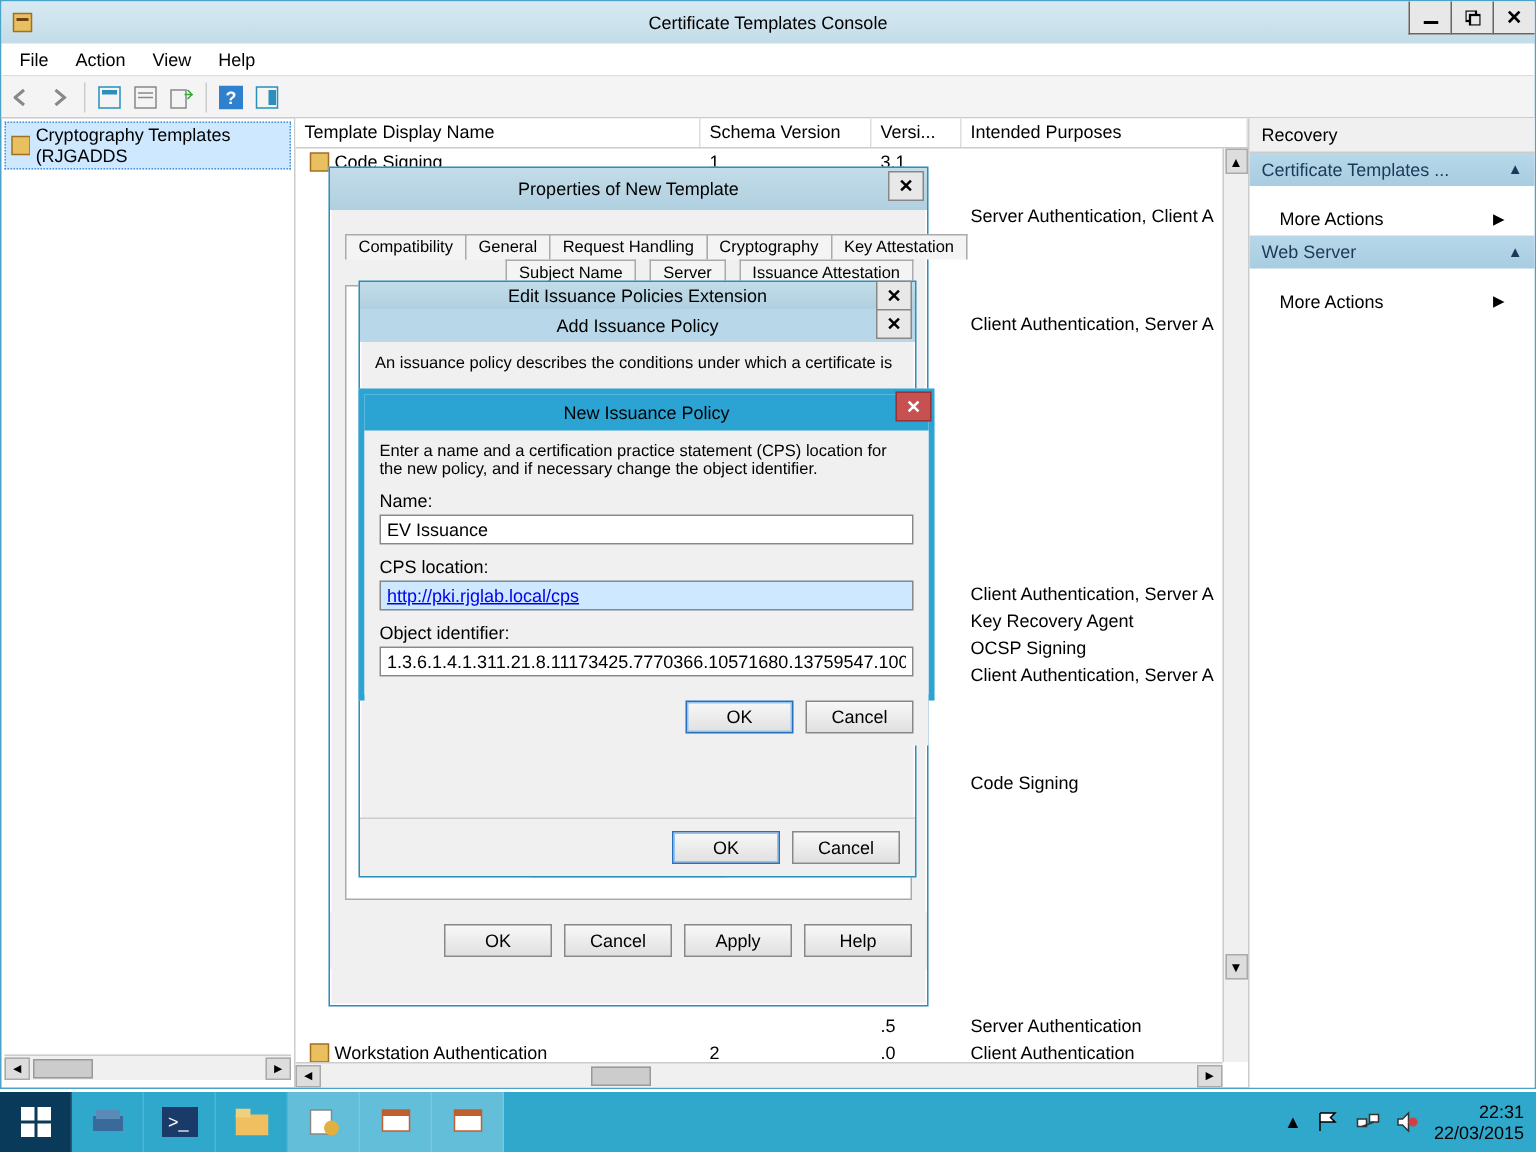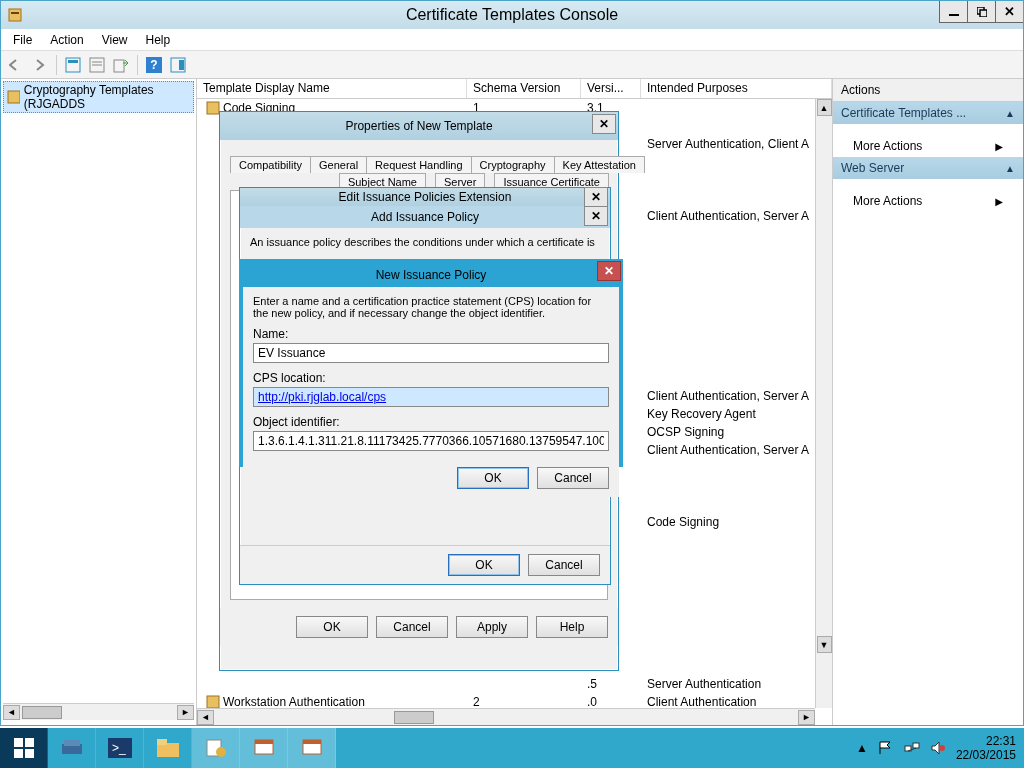--- a/index.html
+++ b/index.html
@@ -1,21 +1,21 @@
 <!DOCTYPE html>
 <html><head>
 <meta charset="utf-8">
 <style>
   * { box-sizing: border-box; font-family: "Segoe UI", Tahoma, sans-serif; font-size: 12px; }
   html,body { margin:0; padding:0; width:1024px; height:768px; overflow:hidden; background:#fff; }
   
   .app { width:1024px; height:726px; border:1px solid #4ba3c7; background:#fff; position:relative; }
   .titlebar { height:28px; background:linear-gradient(#d7eaf3,#c3dce8); display:flex; align-items:center; justify-content:center; position:relative; }
   .titlebar .ticon { position:absolute; left:6px; top:6px; width:16px; height:16px; }
-  .titlebar .title { font-size:16px; color:#000; }
+  .titlebar .title { font-size:12px; color:#000; }
   .winbtns { position:absolute; right:0; top:0; display:flex; }
   .winbtn { width:28px; height:22px; border:1px solid #666; border-top:none; border-right:none; background:#e8e8e8; display:flex; align-items:center; justify-content:center; font-size:13px; font-weight:bold; }
   .winbtn:first-child{border-left:1px solid #666;}
   .menubar { height:22px; background:#fff; display:flex; align-items:center; padding:0 4px; gap:2px; border-bottom:1px solid #ddd;}
   .menuitem { padding:2px 8px; }
   .toolbar { height:28px; background:#f4f4f4; display:flex; align-items:center; padding:0 4px; gap:2px; border-bottom:1px solid #ccc;}
   .tbtn { width:22px; height:22px; border:1px solid transparent; display:flex; align-items:center; justify-content:center; }
   .sep { width:1px; height:20px; background:#ccc; margin:0 3px; }
   .body { display:flex; height:calc(100% - 28px - 22px - 28px); }
   .tree { width:196px; border-right:1px solid #ccc; padding:2px; overflow:hidden;}
@@ -454,21 +454,21 @@
       <div class="hscroll" style="position:absolute;bottom:0;left:0;right:17px;">
         <div class="sbtn">◄</div>
         <div style="flex:1;display:flex;">
             <div class="thumb" style="width:40px;margin-left:180px;"></div>
           </div>
         <div class="sbtn">►</div>
       </div>
     </div>
 
     <div class="actions">
-      <div class="act-hdr">Actions</div>
+      <div class="act-hdr">Recovery</div>
       <div class="act-sec">
         <span>Certificate Templates ...</span>
           <span class="tri">▲</span>
       </div>
       <div class="act-item">
         <span>More Actions</span>
           <span class="tri">▶</span>
       </div>
       <div class="act-sec">
         <span>Web Server</span>
@@ -490,21 +490,21 @@
       <div class="tabs-row">
         <div class="tab">Compatibility</div>
         <div class="tab">General</div>
         <div class="tab">Request Handling</div>
         <div class="tab">Cryptography</div>
         <div class="tab">Key Attestation</div>
       </div>
       <div class="tabs-row" style="justify-content:flex-end;gap:10px;">
         <div class="tab">Subject Name</div>
         <div class="tab">Server</div>
-        <div class="tab">Issuance Certificate</div>
+        <div class="tab">Issuance Attestation</div>
       </div>
       <div style="height:410px; border:1px solid #aaa; background:#fff;">
         <div style="margin:390px auto 0; width:130px; height:4px; background:#ddd; border:1px solid #bbb;"></div>
       </div>
     </div>
     <div class="dlg-btns">
       <button class="btn">OK</button>
       <button class="btn">Cancel</button>
       <button class="btn">Apply</button>
       <button class="btn">Help</button>

